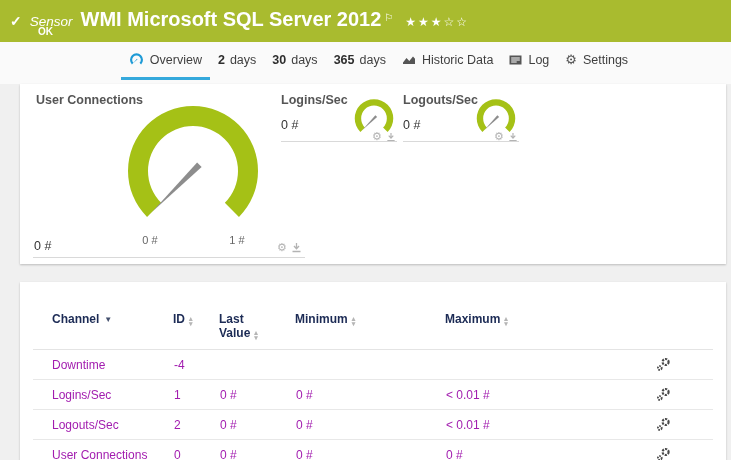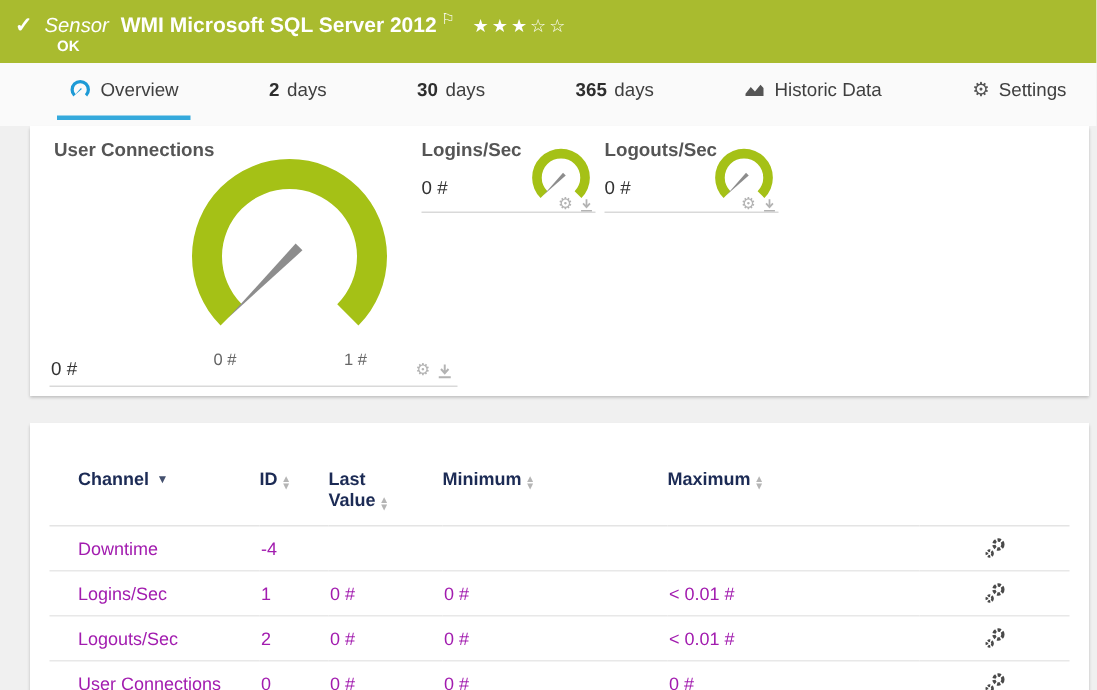--- a/index.html
+++ b/index.html
@@ -5,27 +5,27 @@
   html,body{margin:0;padding:0;}
   body{
     width:731px;height:460px;overflow:hidden;position:relative;
     background:#f0f0f0;font-family:"Liberation Sans",sans-serif;
   }
   
   .sensor-header{position:relative;height:42px;background:#a9bb2f;color:#fff;}
   .hdr-line{position:absolute;left:10px;top:8px;display:flex;align-items:baseline;white-space:nowrap;}
   .check{font-size:14px;font-weight:bold;margin-right:8px;}
   .stype{font-style:italic;font-size:13.5px;margin-right:8px;}
-  .stitle{font-weight:bold;font-size:14px;}
+  .stitle{font-weight:bold;font-size:20px;}
   .flag{font-size:10px;position:relative;top:-5px;margin-left:3px;}
   .stars{font-size:12px;letter-spacing:2px;margin-left:12px;cursor:pointer;}
   .status-ok{position:absolute;left:38px;top:26px;font-size:10px;font-weight:bold;}
   
   .tabbar{height:38px;background:#fafafa;display:flex;align-items:stretch;
-          justify-content:space-between;padding:0 12px 4px 38px;}
+          justify-content:center;padding:0 12px 4px 38px;}
   .tab{display:flex;align-items:center;gap:6px;padding:0 8px;font-size:12.5px;
        color:#3f3f3f;cursor:pointer;border-bottom:3px solid transparent;}
   .tab.active{border-bottom-color:#35a9dc;}
   .tab b{font-weight:bold;color:#2e2e2e;margin-right:-1px;}
   .tab .gearchar{font-size:13px;color:#555;line-height:1;}
   
   .card{position:absolute;left:20px;width:706px;background:#fff;
         box-shadow:0 1px 2px rgba(0,0,0,.22);}
   #gauge-card{top:84px;height:180px;}
   #table-card{top:282px;height:200px;}
@@ -88,20 +88,29 @@
   </div>
   <div class="tab">
     <span>
       <svg width="14" height="11" viewBox="0 0 14 11">
         <path d="M1 10V8.5L4.5 4l2.8 3L11 2.5l2 2.2V10z" fill="#555"></path>
       </svg>
     </span>
     <span>Historic Data</span>
   </div>
   <div class="tab">
+    <span>
+      <svg width="13" height="10" viewBox="0 0 13 10">
+        <rect x="0.5" y="0.5" width="12" height="9" fill="#555"></rect>
+        <path d="M2.2 3h8.6M2.2 5h8.6M2.2 7h5.5" stroke="#fff" stroke-width="1"></path>
+      </svg>
+    </span>
+    <span>Log</span>
+  </div>
+  <div class="tab">
     <span class="gearchar">⚙</span>
     <span>Settings</span>
   </div>
 </div>
 
 <div class="card" id="gauge-card">
 
   <div class="g-title" style="left:16px;top:9px;">User Connections</div>
 
   <svg style="position:absolute;left:103px;top:19px;" width="140" height="125" viewBox="0 0 140 125">

